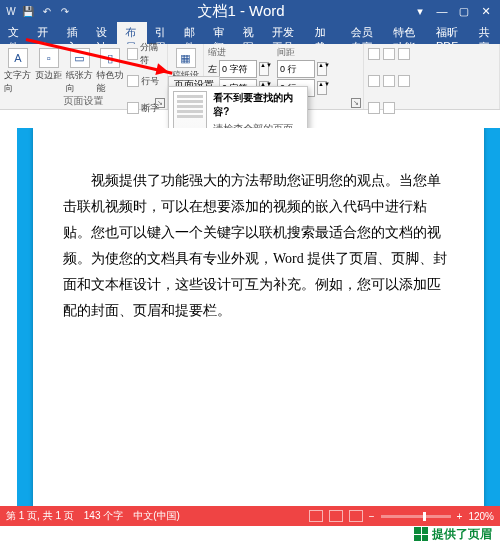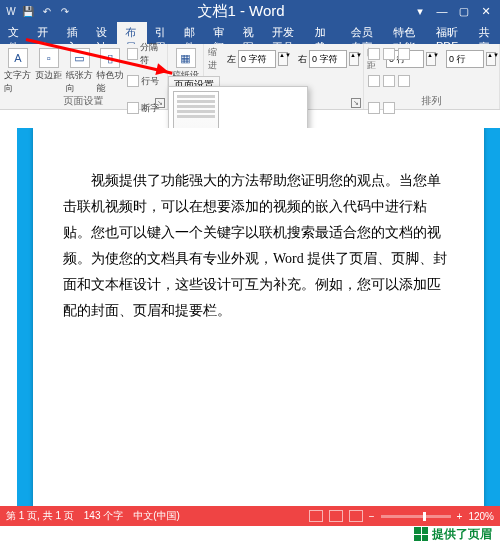--- a/index.html
+++ b/index.html
@@ -20,21 +20,21 @@
   .group-body { display: flex; gap: 3px; flex: 1; align-items: flex-start; }
   .bigbtn { display: flex; flex-direction: column; align-items: center; width: 32px; font-size: 9px; color: #444; gap: 1px; padding-top: 2px; }
   .bigbtn .ic { width: 20px; height: 20px; background: #fff; border: 1px solid #bbb; display: flex; align-items: center; justify-content: center; font-size: 11px; color: #2b579a; }
   .smallcol { display: flex; flex-direction: column; gap: 11px; font-size: 9px; color: #444; }
   .smallcol .row { display: flex; align-items: center; gap: 2px; height: 16px; }
   .smallcol .ic2 { width: 12px; height: 12px; border: 1px solid #bbb; background: #fff; }
   .launcher { position: absolute; right: 2px; bottom: 1px; width: 10px; height: 10px; border: 1px solid #888; font-size: 7px; line-height: 7px; text-align: center; color: #666; cursor: pointer; }
   .spin { display: flex; align-items: center; gap: 2px; font-size: 9px; }
   .spin input { width: 38px; height: 14px; font-size: 9px; border: 1px solid #aaa; padding: 8px 2px; }
   .spin .ud { width: 10px; height: 14px; border: 1px solid #aaa; font-size: 6px; display: flex; flex-direction: column; line-height: 5px; text-align: center; background: #f8f8f8; }
-  .grp-para .sub { display: flex; flex-direction: row; gap: 10px; }
+  .grp-para .sub { display: flex; flex-direction: column; gap: 1px; }
   .grp-para .hdr { font-size: 9px; color: #666; }
   .doc { position: absolute; top: 128px; left: 0; right: 0; bottom: 36px; background: #0ea5e9; overflow: hidden; margin-left: 17px; }
   .page { position: absolute; left: 16px; right: 16px; top: 0; bottom: -60px; background: #fff; box-shadow: 0 0 4px rgba(0,0,0,.3); padding: 40px 30px 20px 30px; }
   .body-text { font-family: "SimSun","宋体",serif; font-size: 14px; line-height: 26px; color: #000; text-indent: 2em; }
   .tooltip { position: absolute; top: 86px; left: 168px; width: 140px; background: #fff; border: 1px solid #c8c8c8; box-shadow: 2px 2px 6px rgba(0,0,0,.25); padding: 4px; font-size: 10px; display: flex; gap: 6px; }
   .tooltip .thumb { width: 46px; height: 64px; border: 1px solid #bbb; background: linear-gradient(#fff,#f4f4f4); display:flex; flex-direction:column; padding:3px; gap:2px;}
   .tooltip .thumb div{height:3px;background:#d0d0d0;}
   .tooltip .txt .t1 { font-weight: bold; margin-bottom: 3px; font-size:10px;}
   .tooltip .txt .t2 { color: #555; font-size: 10px; line-height: 13px; }
   .tooltip-title{position:absolute;top:76px;left:168px;font-size:10px;background:#f6f6f6;border:1px solid #c8c8c8;border-bottom:none;padding:1px 5px;}
@@ -191,35 +191,38 @@
       </div>
       <div class="smallcol">
         <div class="row">
             <div class="ic2"></div>
           </div>
         <div class="row">
             <div class="ic2"></div>
           </div>
       </div>
     </div>
-    <div class="group-label">排列</div>
   </div>
 </div>
 
 <div class="arrow"></div>
 
 <div class="tooltip-title">页面设置</div>
 <div class="tooltip">
   <div class="thumb">
       <div></div>
       <div></div>
       <div></div>
       <div></div>
       <div></div>
     </div>
+  <div class="txt">
+    <div class="t1">看不到要查找的内容?</div>
+    <div class="t2">请检查全部的页面格式选项。</div>
+  </div>
 </div>
 
 <div class="doc">
   <div class="page">
     <p class="body-text">视频提供了功能强大的方法帮助您证明您的观点。当您单击联机视频时，可以在想要添加的视频的嵌入代码中进行粘贴。您也可以键入一个关键字以联机搜索最适合您的文档的视频。为使您的文档具有专业外观，Word 提供了页眉、页脚、封面和文本框设计，这些设计可互为补充。例如，您可以添加匹配的封面、页眉和提要栏。</p>
   </div>
 </div>
 
 <div class="statusbar">
   <span>第 1 页, 共 1 页</span>

